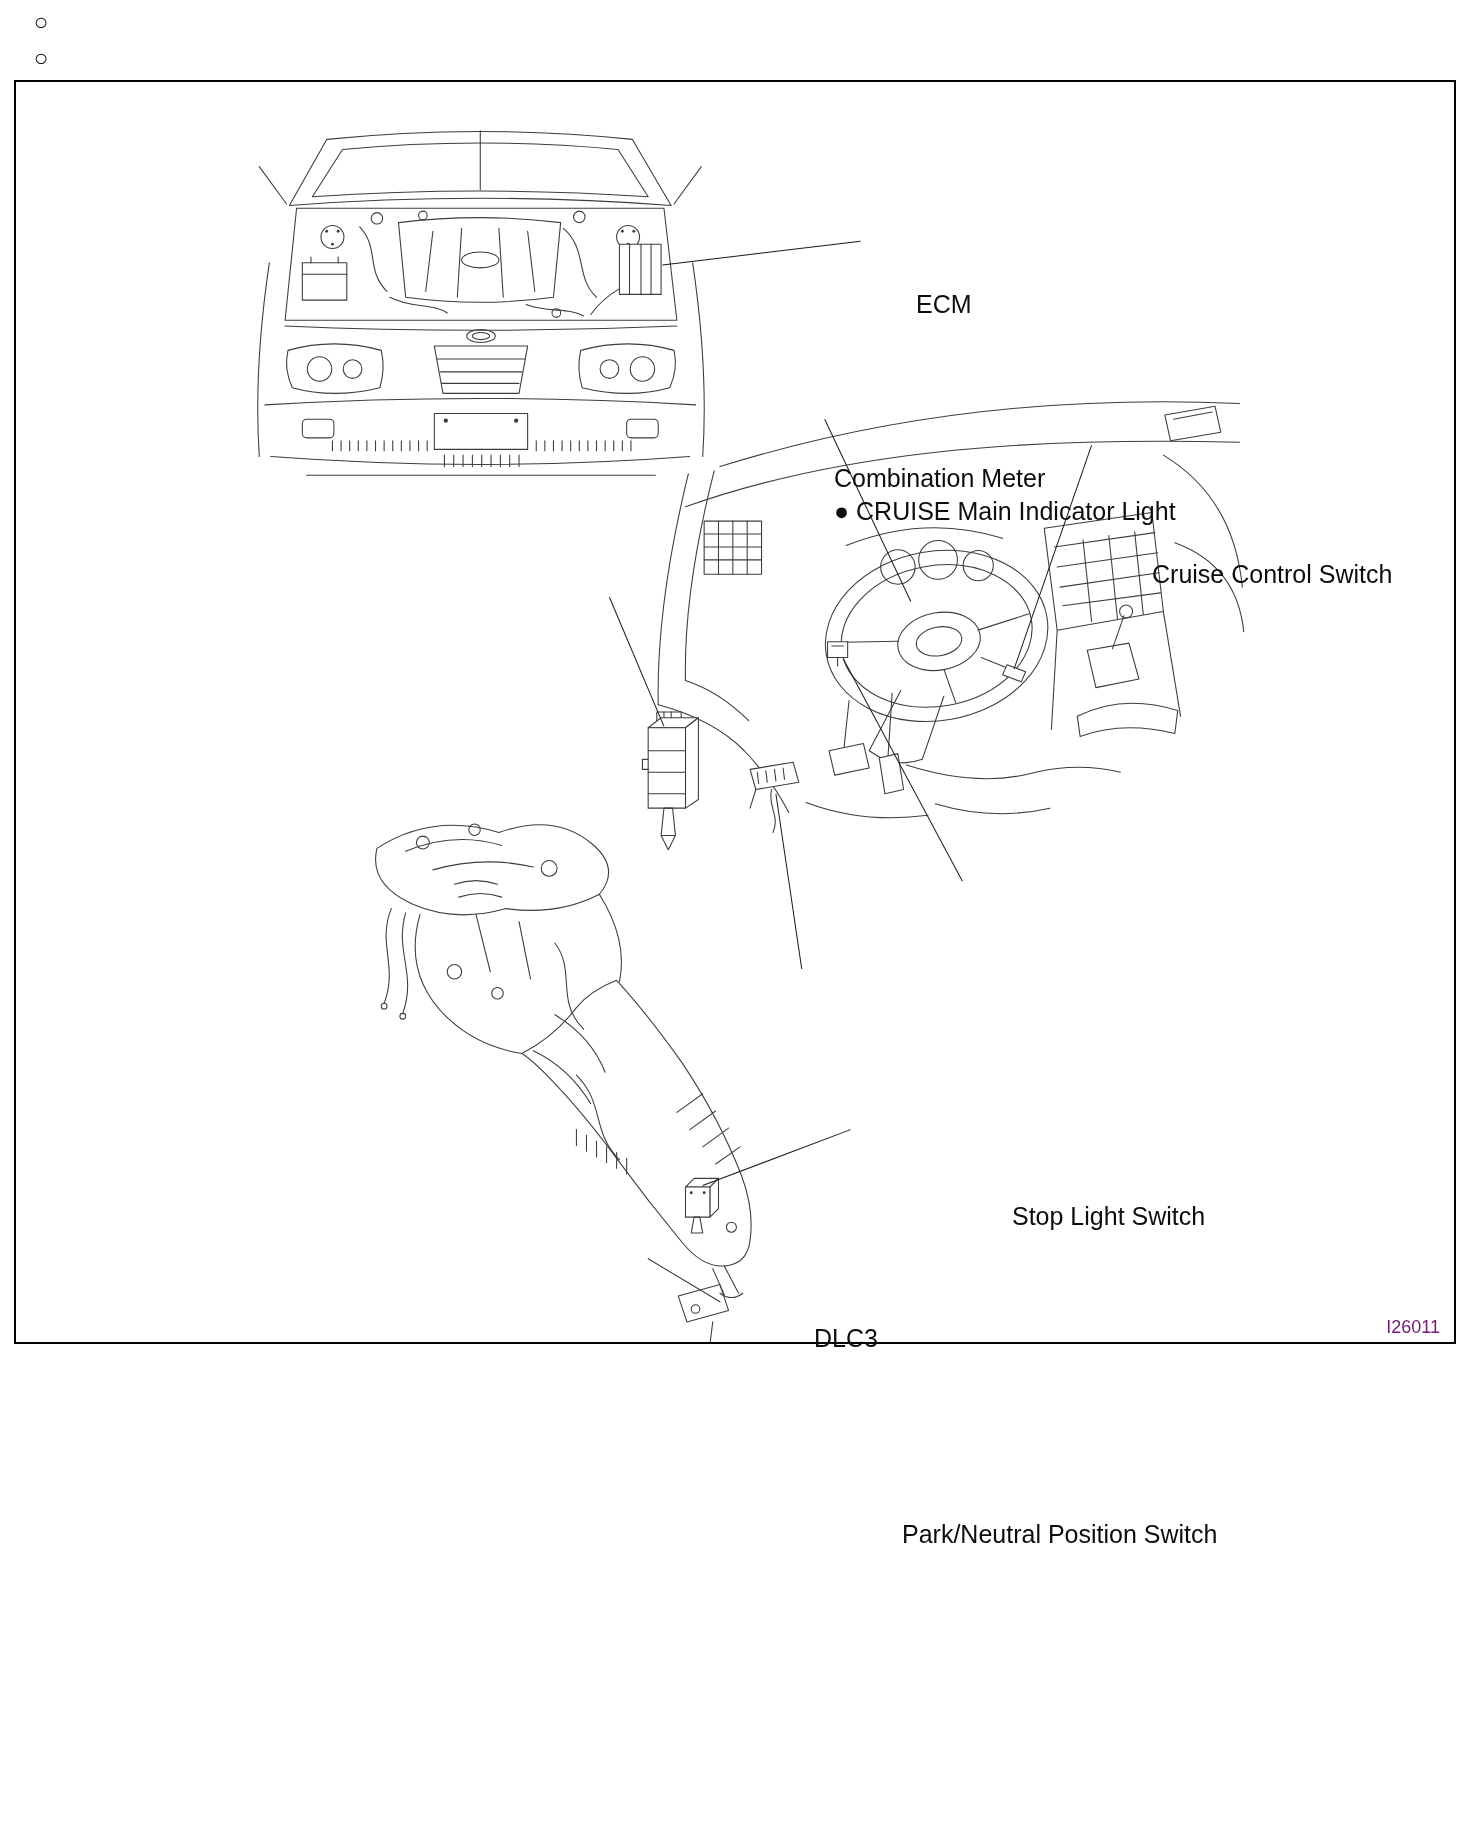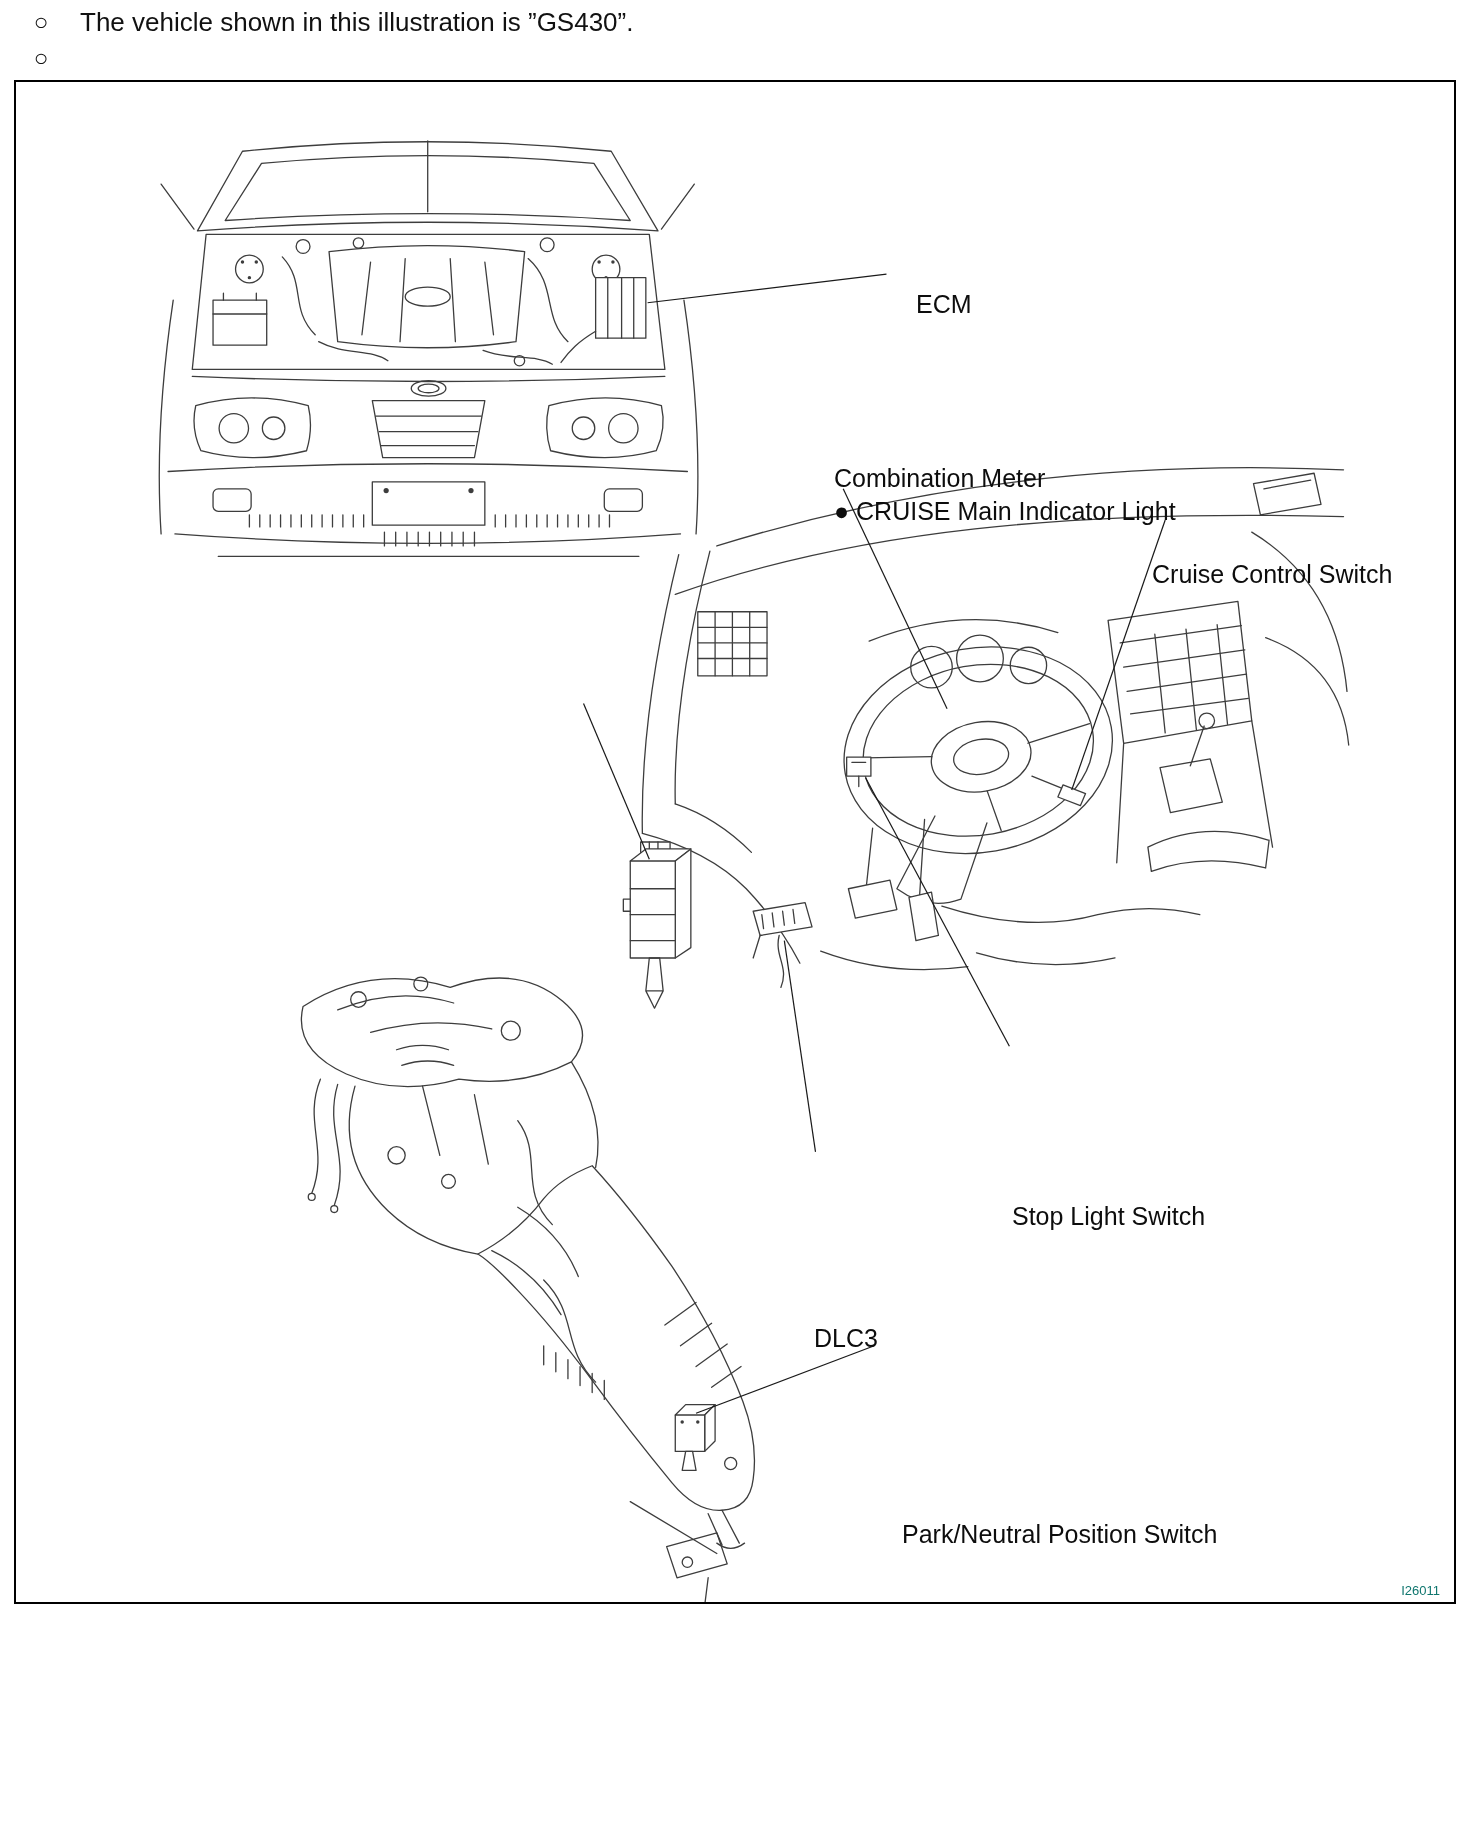--- a/index.html
+++ b/index.html
@@ -11,41 +11,40 @@
     color:#111;
     overflow:hidden;
   }
   
   .notes{position:absolute;left:0;top:4px;width:1472px;list-style:none;margin:0;padding:0;}
   .note{position:relative;display:flex;align-items:flex-start;font-size:26px;line-height:36px;}
   .note-bullet{width:34px;text-align:center;margin-left:24px;flex:0 0 auto;font-size:24px;}
   .note-text{margin-left:22px;white-space:nowrap;}
   
   .figure-box{
-    position:absolute;left:14px;top:80px;width:1442px;height:1524px;
+    position:absolute;left:14px;top:80px;width:1442px;height:1264px;
     border:2px solid #000;background:#fff;box-sizing:border-box;
   }
   .art{position:absolute;left:0;top:0;width:100%;height:100%;}
   .art .ln{fill:none;stroke:#3d3d3d;stroke-width:1.5;stroke-linecap:round;stroke-linejoin:round;}
   .art .fw{fill:#fff;}
   .art .dot{fill:#3d3d3d;stroke:none;}
   .art .leader{fill:none;stroke:#1a1a1a;stroke-width:1.4;}
   
   .lbl{position:absolute;font-size:25px;line-height:33px;white-space:nowrap;color:#0d0d0d;}
-  .figure-id{position:absolute;right:14px;bottom:4px;font-size:13px;color:#0f766e;}
+  .figure-id{position:absolute;right:14px;bottom:4px;font-size:18px;color:#701a75;}
 </style>
 </head>
 <body>
 
 <div class="page">
 
   <ul class="notes">
     <li class="note">
       <span class="note-bullet">○</span>
-      <span class="note-text">The vehicle shown in this illustration is ”GS430”.</span>
     </li>
     <li class="note">
       <span class="note-bullet">○</span>
     </li>
   </ul>
 
   <div class="figure-box">
 
     <svg class="art" viewBox="0 0 1442 1756">
 

